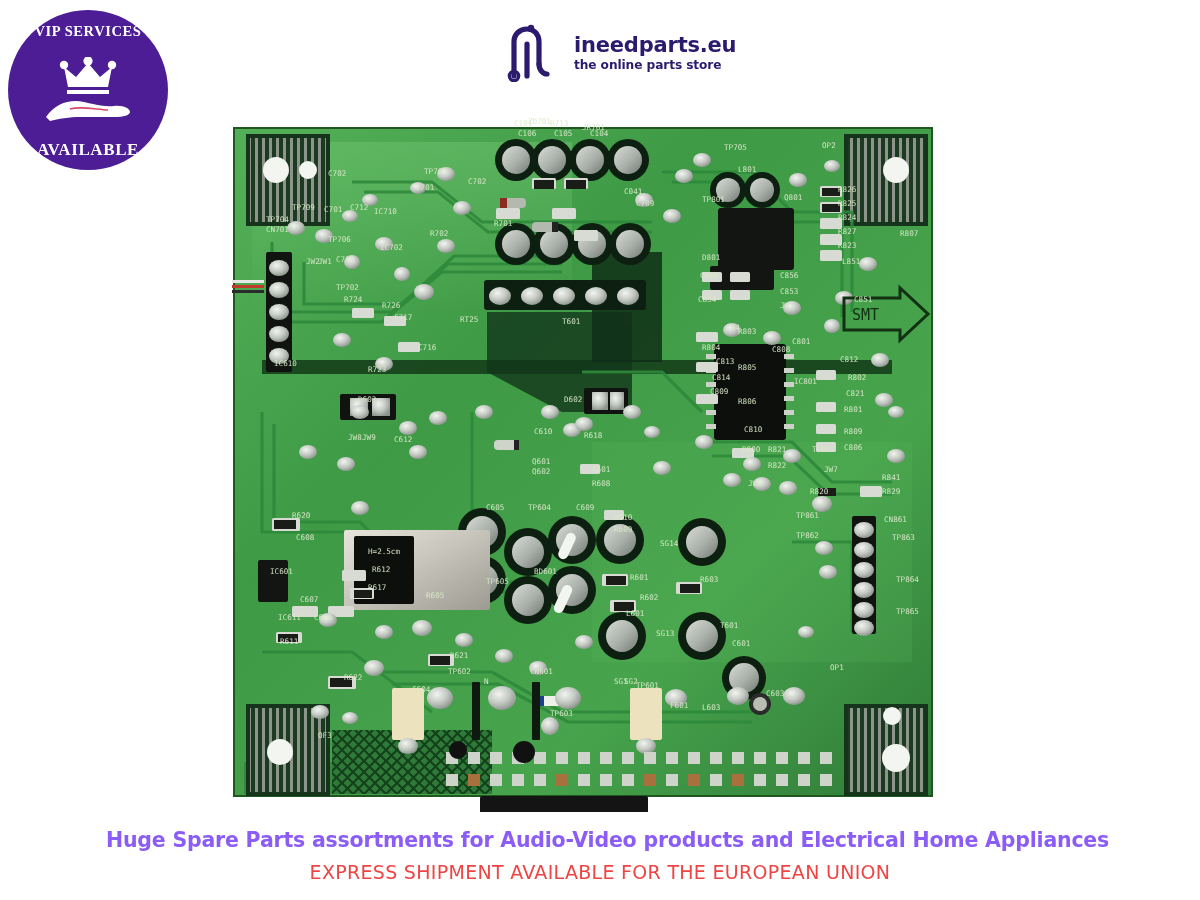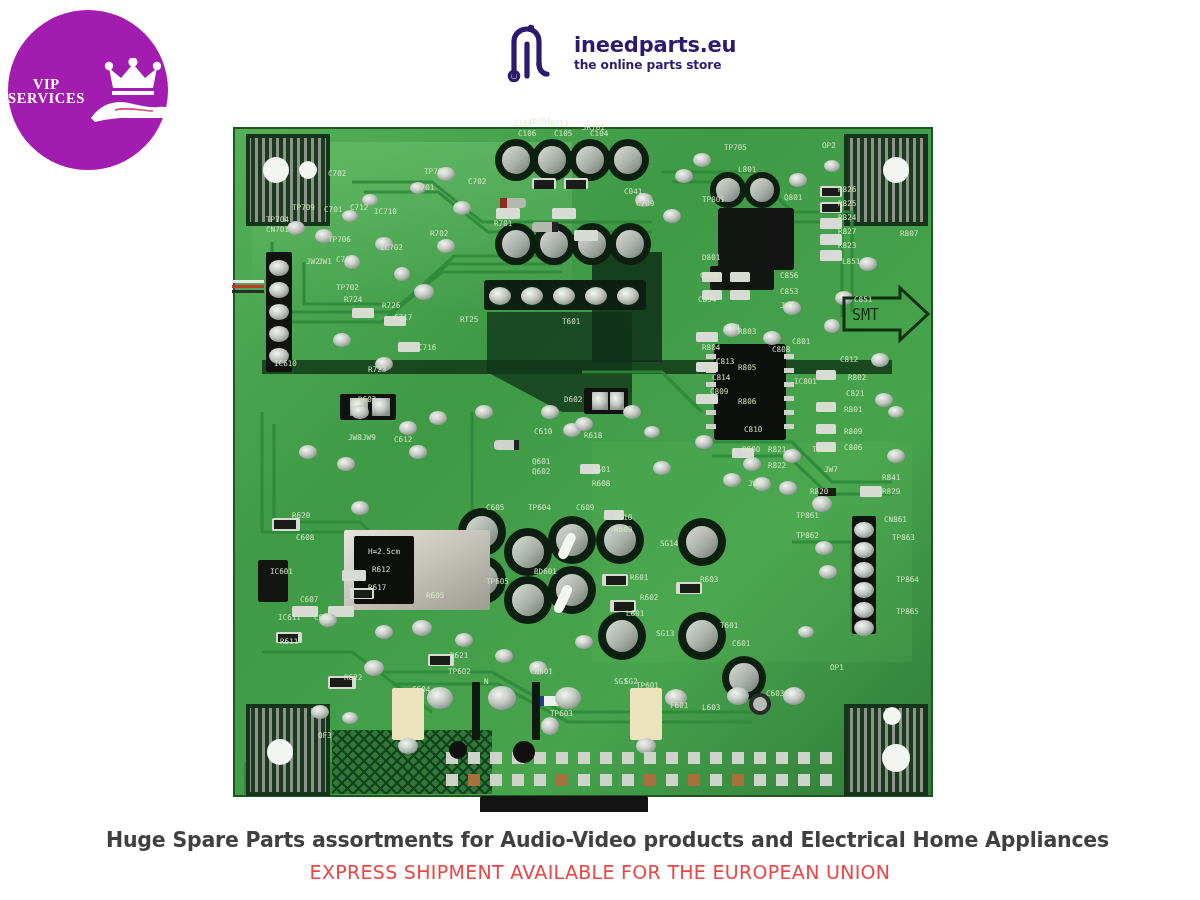--- a/index.html
+++ b/index.html
@@ -7,30 +7,30 @@
   body{
     width:1200px;height:900px;
     background:#ffffff;
     font-family:"Liberation Sans", sans-serif;
     position:relative;overflow:hidden;
   }
 
   
   #vip-badge{
     position:absolute;left:8px;top:10px;width:160px;height:160px;
-    border-radius:50%;background:#a21caf;
-    display:flex;align-items:center;justify-content:space-between;
+    border-radius:50%;background:#4c1d95;
+    display:flex;flex-direction:column;align-items:center;justify-content:space-between;
     padding:14px 0 12px 0;box-sizing:border-box;
   }
   #vip-badge .vip-top,#vip-badge .vip-bottom{
     color:#ffffff;font-family:"Liberation Serif",serif;font-weight:bold;
     letter-spacing:.6px;text-align:center;line-height:1;
   }
   #vip-badge .vip-top{font-size:14.5px;}
-  #vip-badge .vip-bottom{font-size:11px;}
+  #vip-badge .vip-bottom{font-size:17px;}
   #vip-badge .vip-art{flex:1;display:flex;align-items:center;justify-content:center;width:100%;}
 
   
   #brand{
     position:absolute;left:505px;top:24px;display:flex;align-items:center;gap:21px;
   }
   #brand .mark{width:48px;height:58px;flex:0 0 auto;}
   #brand .words{display:flex;flex-direction:column;line-height:1;}
   #brand .name{
     font-family:"DejaVu Sans",sans-serif;font-weight:bold;font-size:21px;
@@ -38,21 +38,21 @@
   }
   #brand .tag{
     font-family:"DejaVu Sans",sans-serif;font-weight:bold;font-size:12.2px;
     color:#2b1a6e;letter-spacing:-0.1px;margin-top:3px;
   }
 
   
   #footer{position:absolute;left:0;top:828px;width:1200px;text-align:center;}
   #footer .line1{
     font-family:"DejaVu Sans",sans-serif;font-weight:bold;font-size:20.5px;
-    color:#404040;letter-spacing:-0.2px;margin-left:15px;
+    color:#8b5cf6;letter-spacing:-0.2px;margin-left:15px;
   }
   #footer .line2{
     font-family:"DejaVu Sans",sans-serif;font-size:19px;color:#ef4444;
     letter-spacing:.3px;margin-top:9px;
   }
 
   
   #pcb-wrap{position:absolute;left:232px;top:112px;width:710px;height:700px;}
   #pcb-svg{display:block;width:710px;height:700px;}
   .silk{font-family:"DejaVu Sans Mono",monospace;font-size:7.6px;fill:#d9e8c9;opacity:.95;}

